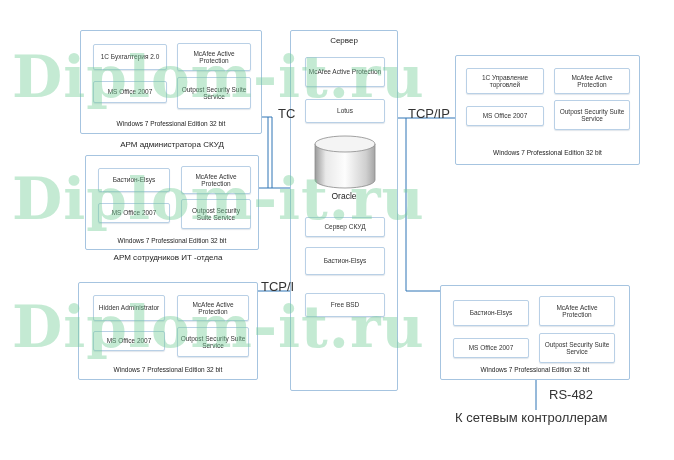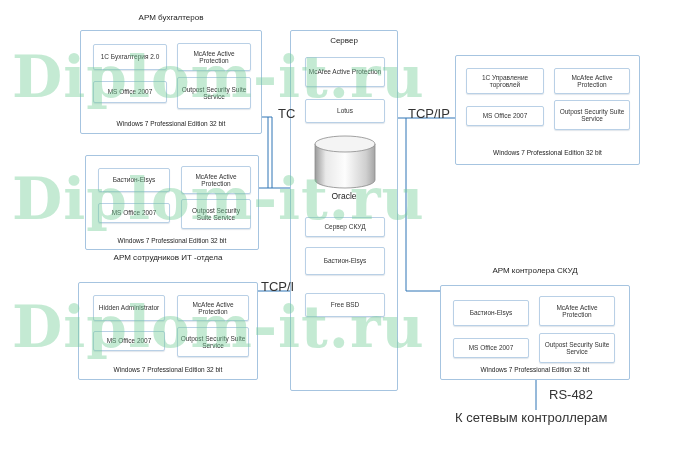--- a/index.html
+++ b/index.html
@@ -35,29 +35,29 @@
       <path d="M272,117 V188"></path>
       <path d="M259,188 H290"></path>
       <path d="M258,291 H290"></path>
       <path d="M398,118 H455"></path>
       <path d="M406,118 V291"></path>
       <path d="M406,291 H440"></path>
       <path d="M536,380 V410"></path>
     </g>
   </svg>
 
-  <div class="node-title" style="left:80px;top:13px;width:182px">АРМ бухгалтеров</div>
   <div class="node" style="left:80px;top:30px;width:182px;height:104px">
     <div class="app" style="left:12px;top:13px;width:74px;height:26px">1С Бухгалтерия 2.0</div>
     <div class="app" style="left:96px;top:12px;width:74px;height:28px">McAfee Active Protection</div>
     <div class="app" style="left:12px;top:50px;width:74px;height:22px">MS Office 2007</div>
     <div class="app" style="left:96px;top:46px;width:74px;height:32px">Outpost Security Suite Service</div>
     <div class="os-label" style="bottom:6px">Windows 7 Professional Edition 32 bit</div>
   </div>
 
+  <div class="node-title" style="left:85px;top:140px;width:174px">АРМ администратора СКУД</div>
   <div class="node" style="left:85px;top:155px;width:174px;height:95px">
     <div class="app" style="left:12px;top:12px;width:72px;height:24px">Бастион-Elsys</div>
     <div class="app" style="left:95px;top:10px;width:70px;height:28px">McAfee Active Protection</div>
     <div class="app" style="left:12px;top:47px;width:72px;height:20px">MS Office 2007</div>
     <div class="app" style="left:95px;top:43px;width:70px;height:30px">Outpost Security Suite Service</div>
     <div class="os-label" style="bottom:5px">Windows 7 Professional Edition 32 bit</div>
   </div>
 
   <div class="node-title" style="left:108px;top:253px;width:120px">АРМ сотрудников ИТ -отдела</div>
   <div class="node" style="left:78px;top:282px;width:180px;height:98px">
@@ -92,21 +92,20 @@
   </div>
 
   <div class="node" style="left:455px;top:55px;width:185px;height:110px">
     <div class="app" style="left:10px;top:12px;width:78px;height:26px">1С Управление торговлей</div>
     <div class="app" style="left:98px;top:12px;width:76px;height:26px">McAfee Active Protection</div>
     <div class="app" style="left:10px;top:50px;width:78px;height:20px">MS Office 2007</div>
     <div class="app" style="left:98px;top:44px;width:76px;height:30px">Outpost Security Suite Service</div>
     <div class="os-label" style="bottom:8px">Windows 7 Professional Edition 32 bit</div>
   </div>
 
-  <div class="node-title" style="left:440px;top:266px;width:190px">АРМ контролера СКУД</div>
   <div class="node" style="left:440px;top:285px;width:190px;height:95px">
     <div class="app" style="left:12px;top:14px;width:76px;height:26px">Бастион-Elsys</div>
     <div class="app" style="left:98px;top:10px;width:76px;height:30px">McAfee Active Protection</div>
     <div class="app" style="left:12px;top:52px;width:76px;height:20px">MS Office 2007</div>
     <div class="app" style="left:98px;top:47px;width:76px;height:30px">Outpost Security Suite Service</div>
     <div class="os-label" style="bottom:6px">Windows 7 Professional Edition 32 bit</div>
   </div>
 
   <div class="conn-label" style="left:278px;top:106px">TC</div>
   <div class="conn-label" style="left:408px;top:106px">TCP/IP</div>

